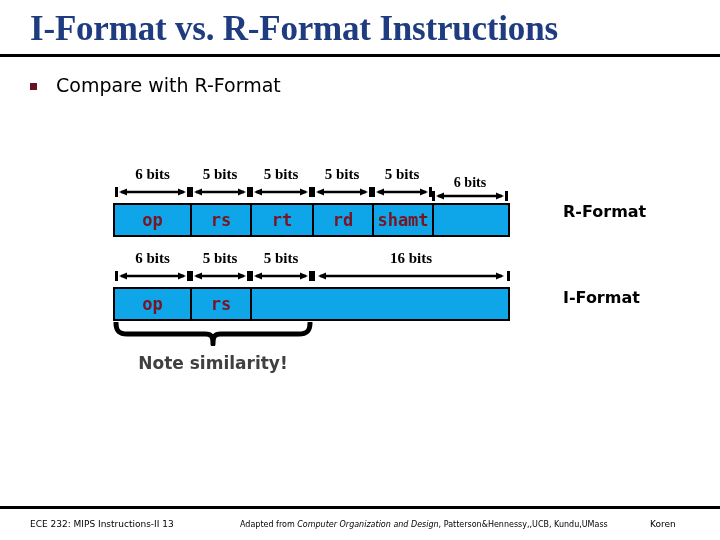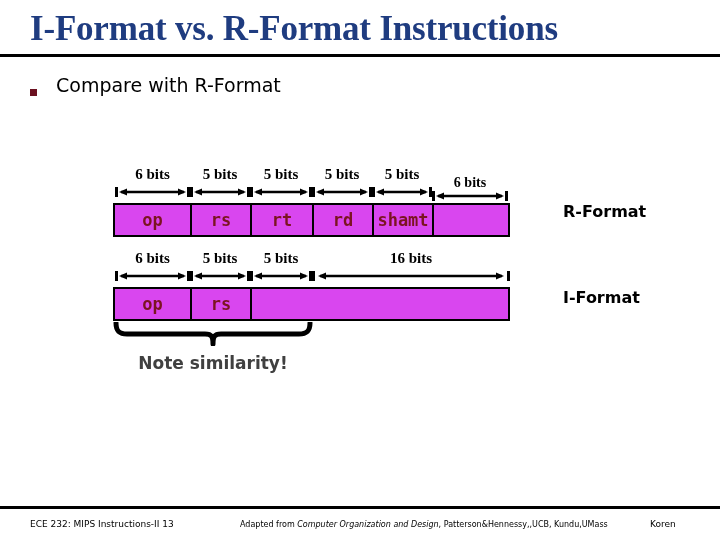--- a/index.html
+++ b/index.html
@@ -38,21 +38,21 @@
     height: 3px;
     background: #000000;
   }
 
   
   #bullet-row {
     position: absolute;
     left: 30px;
     top: 74px;
     display: flex;
-    align-items: flex-end;
+    align-items: center;
   }
   #bullet-marker {
     width: 7px;
     height: 7px;
     background: #6B1020;
     margin-right: 19px;
     margin-top: 2px;
     flex: none;
   }
   #bullet-text {
@@ -105,21 +105,21 @@
     top: 2px;
     font-size: 14px;
   }
 
   
   .fieldrow {
     position: absolute;
     border: 2px solid #000000;
     box-sizing: border-box;
     display: flex;
-    background: #d946ef;
+    background: #0ea5e9;
   }
   .fieldcell {
     box-sizing: border-box;
     border-right: 2px solid #000000;
     display: flex;
     align-items: center;
     justify-content: center;
     font-family: "DejaVu Sans Mono", monospace;
     font-weight: bold;
     font-size: 17px;

